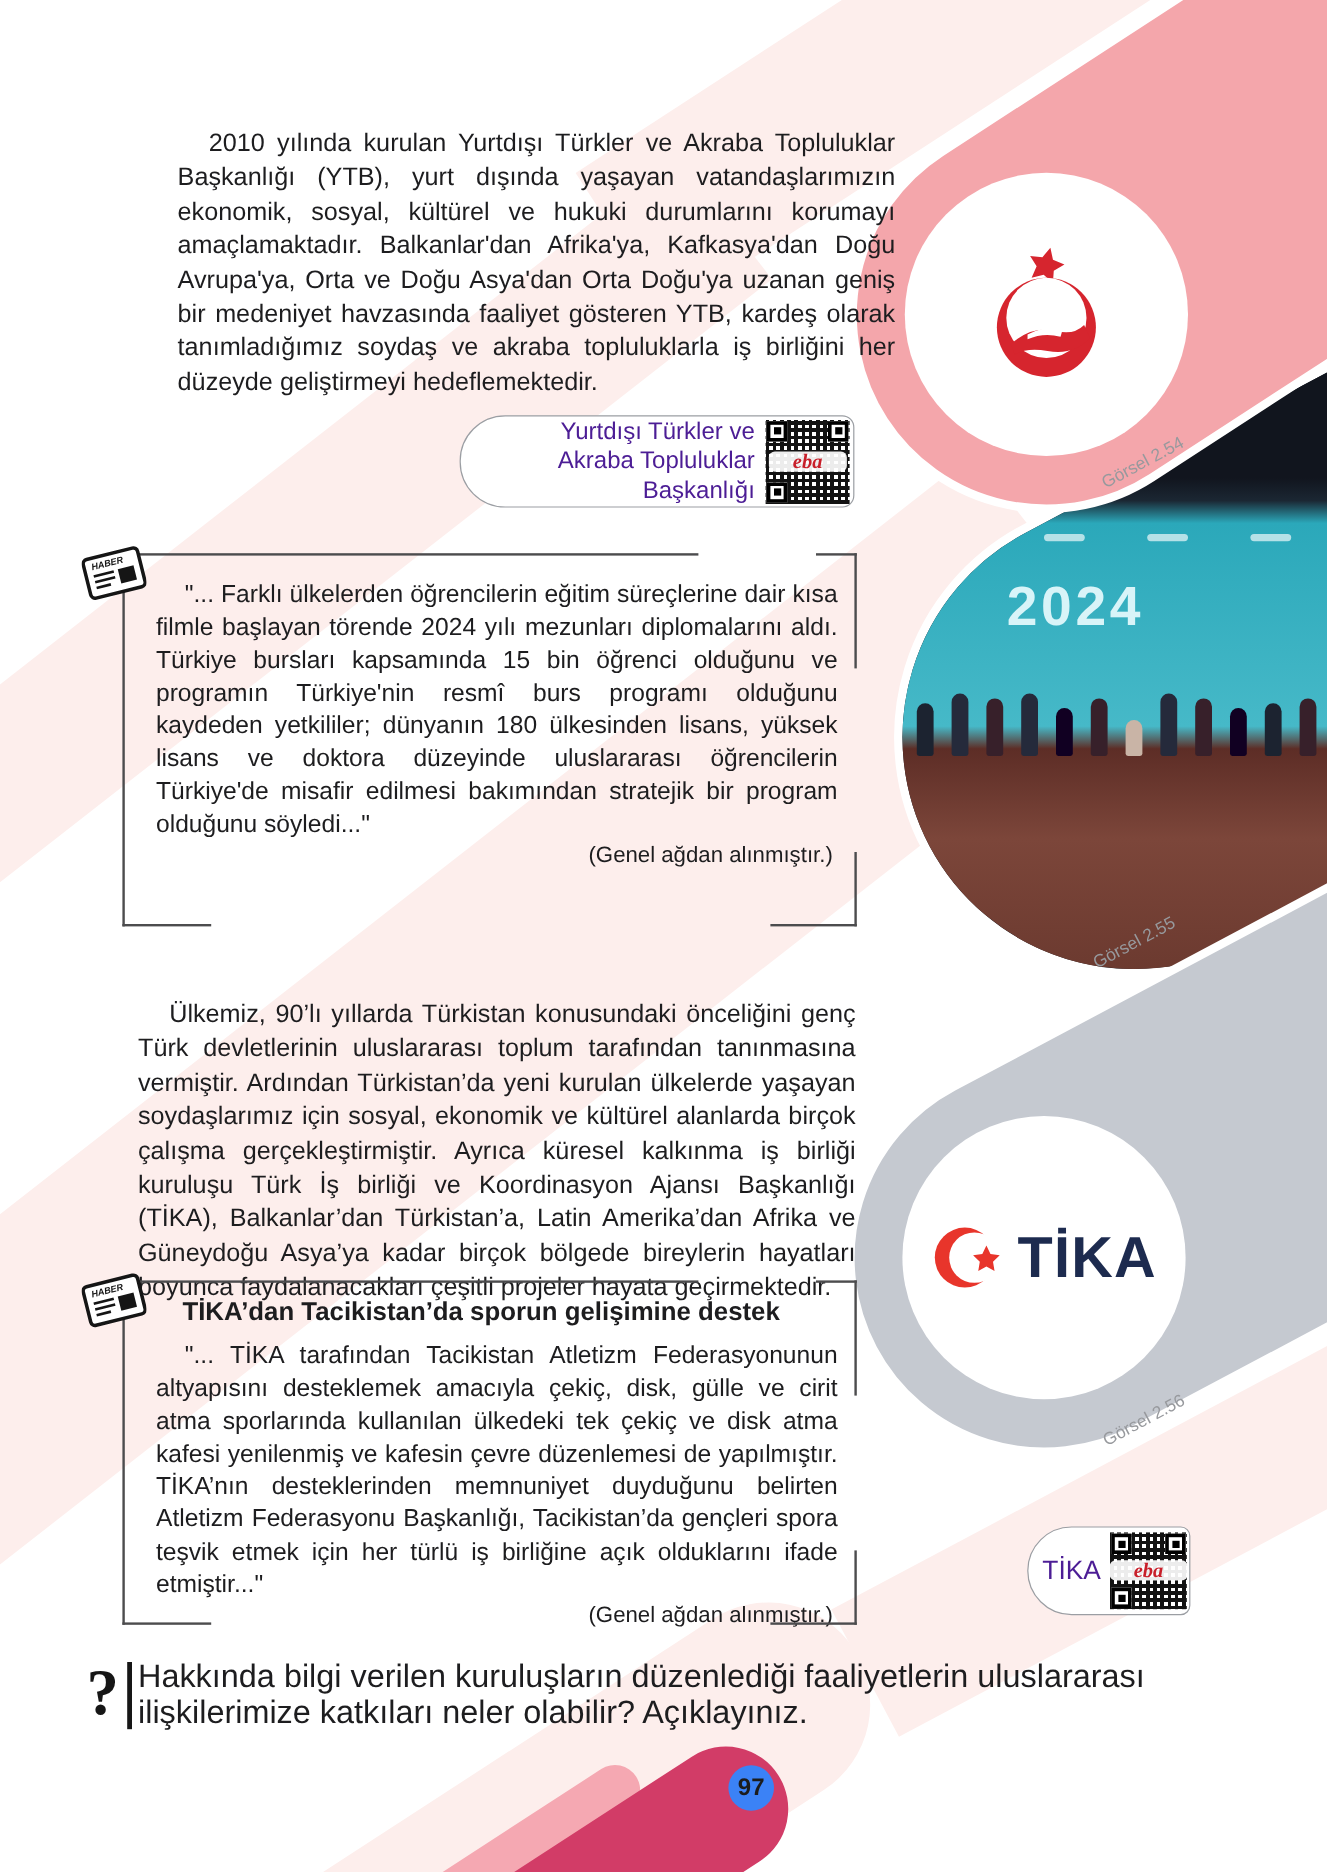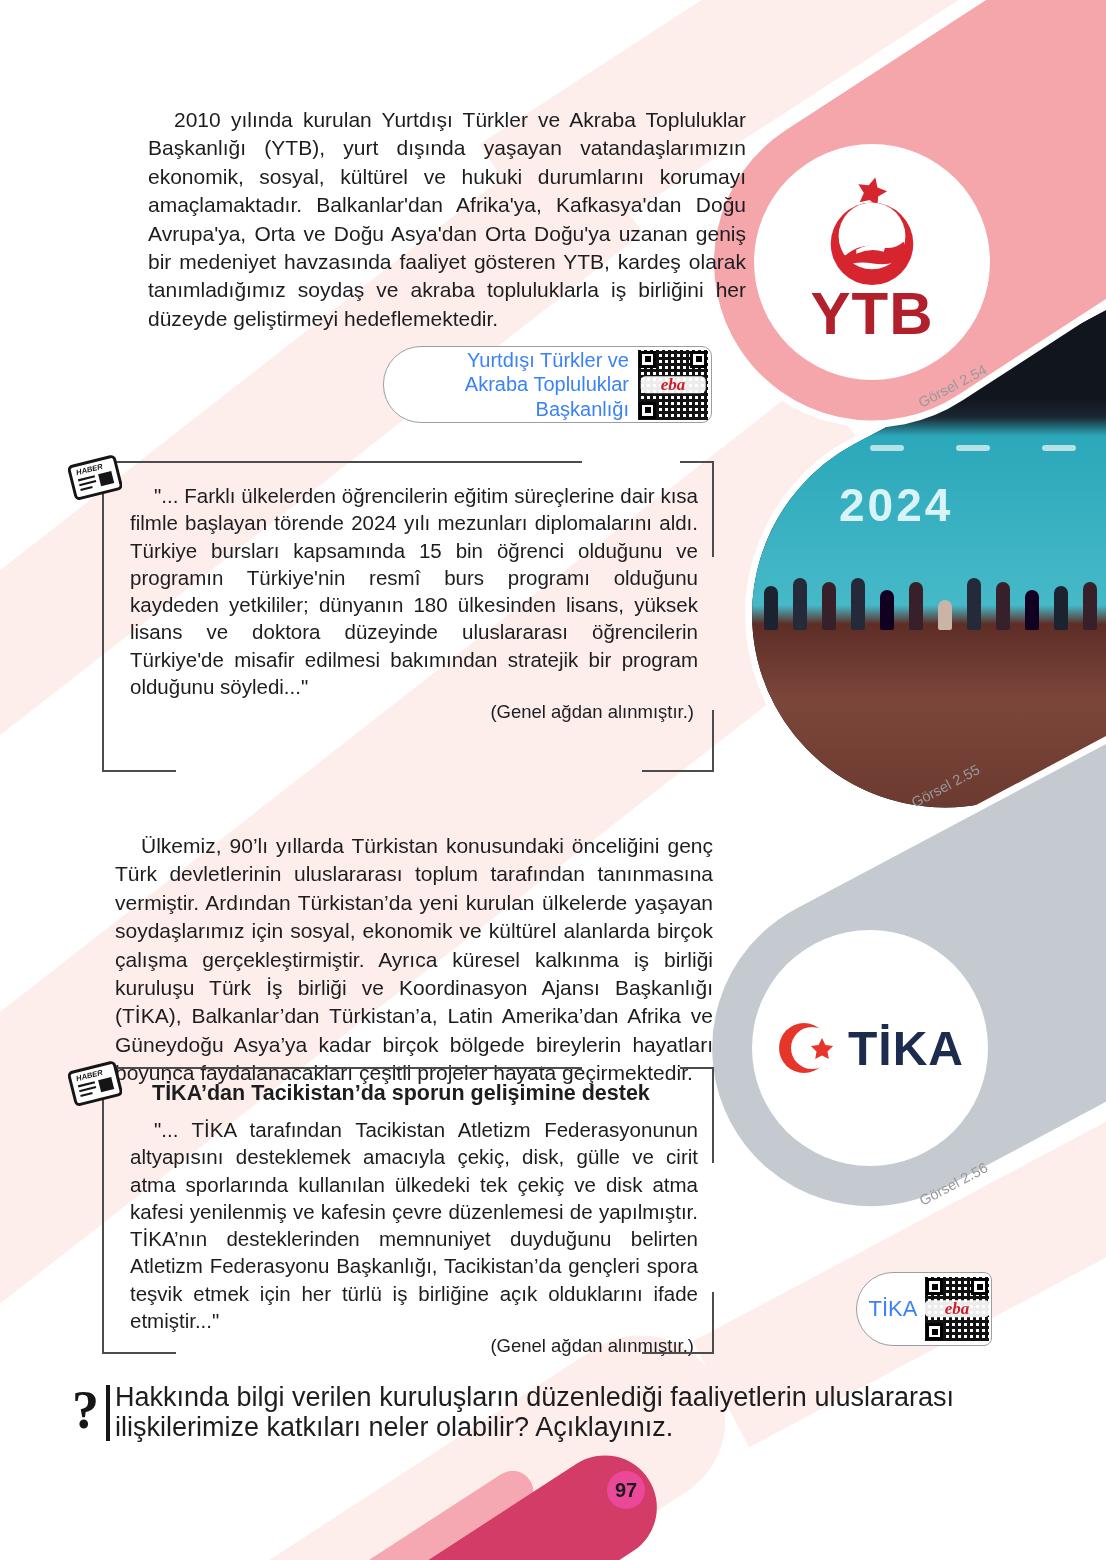--- a/index.html
+++ b/index.html
@@ -49,21 +49,21 @@
   .gorsel.g255{ left:908px; top:778px; }
   .gorsel.g256{ left:916px; top:1176px; }
   
   .para{ position:absolute; font-size:21px; line-height:28.4px; text-align:justify; z-index:5; }
   .para.p1{ left:115px; top:106px; width:598px; text-indent:26px;margin-left:33px; }
   .para.p2{ left:115px; top:832px; width:598px; text-indent:26px; }
   
   .qr-card{ position:absolute; background:#fff; border:1.6px solid #9b9ea3; display:flex; align-items:center; z-index:5; }
   .qr-card.ytb-card{ left:383px; top:346px; width:329px; height:77px; border-radius:38px 10px 10px 38px; padding:3px 3px 3px 16px; }
   .qr-card.tika-card{ left:856px; top:1272px; width:136px; height:74px; border-radius:37px 8px 8px 37px; padding:3px 2px 3px 10px; }
-  .qr-label{ flex:1; text-align:right; font-size:20px; line-height:1.22; color:#3b82f6; padding-right:9px; }
+  .qr-label{ flex:1; text-align:right; font-size:20px; line-height:1.22; color:#4c1d95; padding-right:9px; }
   .qr-label.tika-label{ font-size:22px; text-align:center; padding-right:6px; }
   .qr{ position:relative; flex:0 0 auto;
     background:
       repeating-linear-gradient(90deg,#121212 0 3px,transparent 3px 6px),
       repeating-linear-gradient(0deg,#121212 0 3px,transparent 3px 6px);
     background-color:#fff; }
   .qr.big{ width:70px; height:70px; }
   .qr.small{ width:64px; height:64px; }
   .qr .f{ position:absolute; width:17px; height:17px; background:#fff; border:3.5px solid #000; }
   .qr .f::after{ content:""; position:absolute; inset:2.5px; background:#000; }
@@ -95,21 +95,21 @@
   .q-icon{ position:absolute; left:72px; top:1381px; z-index:5; display:flex; align-items:flex-start; }
   .q-mark{ font-family:"Liberation Serif", serif; font-weight:bold; font-size:54px; line-height:58px; color:#161616; }
   .q-bar{ width:3.5px; height:56px; background:#161616; margin-left:7px; margin-top:4px; }
   
   .pill{ position:absolute; }
   .pill.crimson{ left:-87px; top:1645px; width:800px; height:104px; border-radius:52px;
     background:#d23c67; transform:rotate(-33deg); z-index:2; }
   .pill.pink{ left:52px; top:1601px; width:520px; height:42px; border-radius:21px;
     background:#f5a8b2; transform:rotate(-33deg); z-index:1; }
   .page-circle{ position:absolute; left:607px; top:1471px; width:38px; height:38px; border-radius:50%;
-    background:#ec4899; z-index:3; display:flex; align-items:center; justify-content:center;
+    background:#3b82f6; z-index:3; display:flex; align-items:center; justify-content:center;
     font-weight:bold; font-size:20px; color:#1c1c1c; }
 </style>
 </head>
 <body>
 
 <div class="page">
 
   <div class="stripe s1"></div>
   <div class="stripe s2"></div>
   <div class="stripe s3"></div>
@@ -144,21 +144,20 @@
 
   <div class="band salmon"></div>
   <div class="logo-circle ytb">
     <svg width="118" height="112" viewBox="0 0 120 114">
       <path d="M60 0 l4.6 9.4 10.4 1.5 -7.5 7.3 1.8 10.3 -9.3-4.9 -9.3 4.9 1.8-10.3 -7.5-7.3 10.4-1.5z" fill="#d6252e" transform="rotate(14 60 14)"></path>
       <circle cx="60" cy="68" r="42" fill="#d6252e"></circle>
       <circle cx="60" cy="60" r="34" fill="#ffffff"></circle>
       <path d="M30 82 q18 -16 38 -11 q15 4 24 -5 l5 11 q-14 15 -36 11 q-18 -3 -28 3 z" fill="#d6252e"></path>
       <path d="M44 74 q16 -8 30 -5 l-2 7 q-14 -4 -28 2 z" fill="#ffffff"></path>
     </svg>
-    <div class="ytb-word">YTB</div>
   </div>
   <div class="gorsel g254">Görsel 2.54</div>
   <div class="gorsel g255">Görsel 2.55</div>
 
   <div class="band gray"></div>
   <div class="logo-circle tika">
     <svg width="64" height="64" viewBox="0 0 64 64">
       <circle cx="28" cy="32" r="25" fill="#e8352b"></circle>
       <circle cx="36" cy="32" r="21" fill="#ffffff"></circle>
       <path d="M46 22 l3.4 7 7.7 1.1 -5.6 5.4 1.3 7.6 -6.8-3.6 -6.8 3.6 1.3-7.6 -5.6-5.4 7.7-1.1z" fill="#e8352b"></path>

